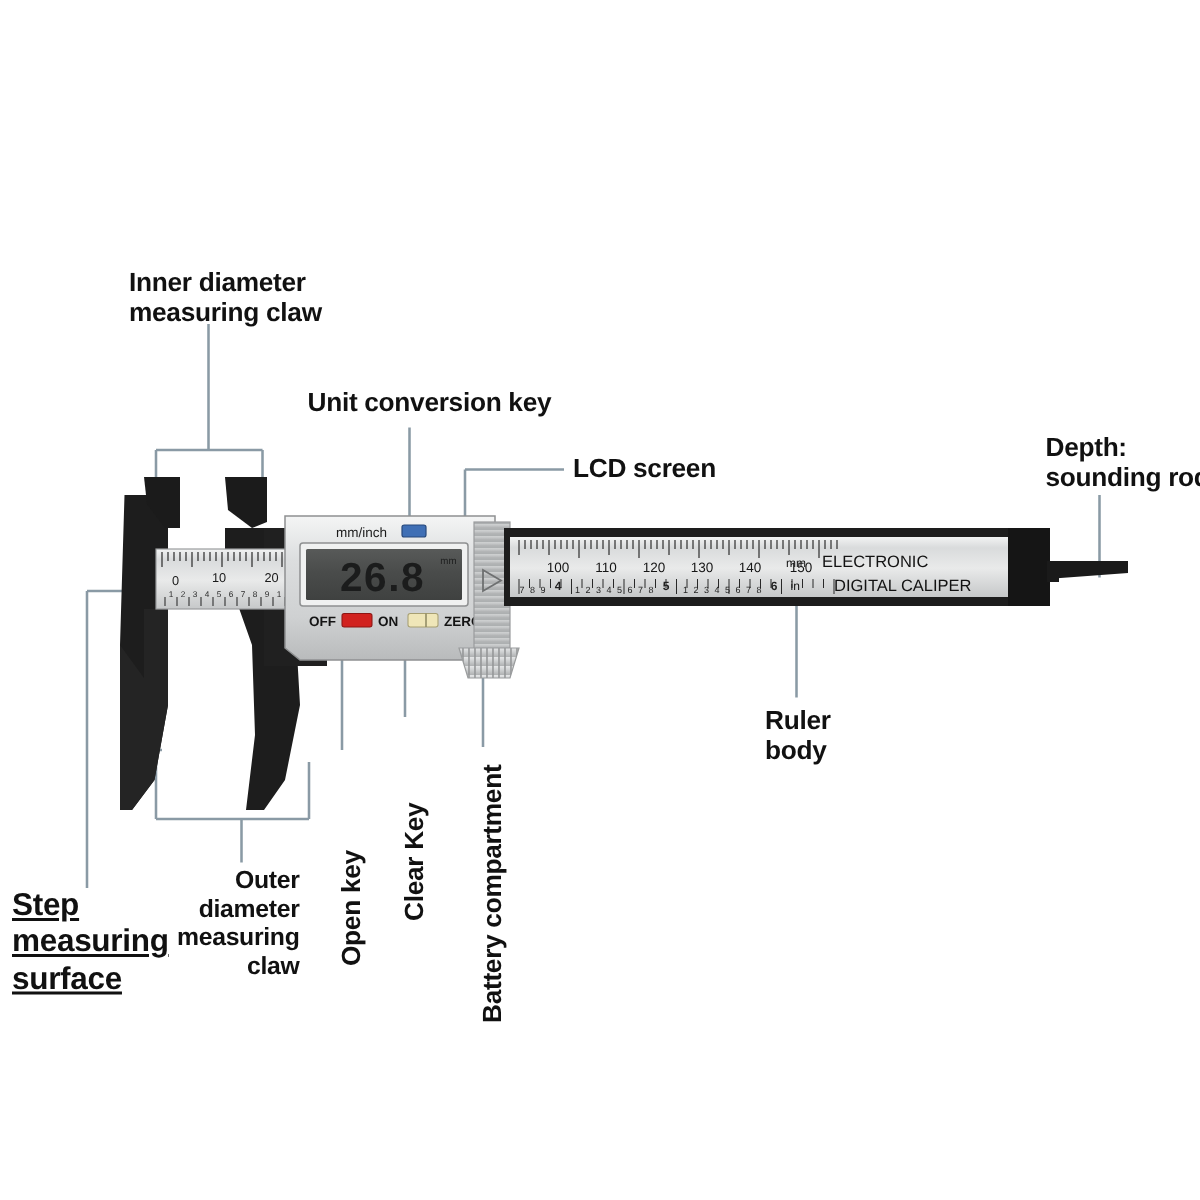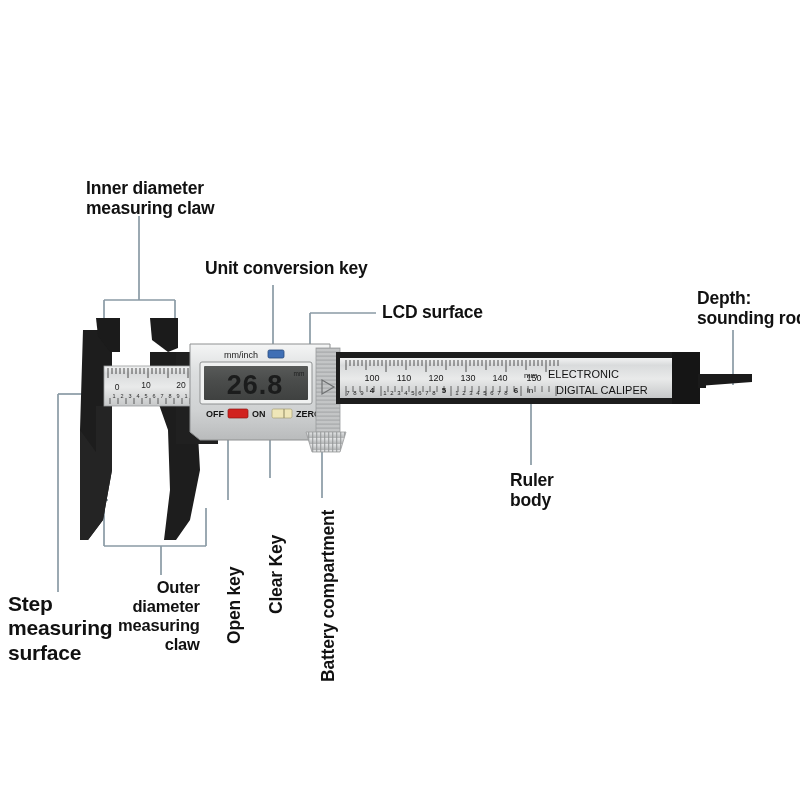--- a/index.html
+++ b/index.html
@@ -22,21 +22,21 @@
   }
   .lbl {
     position: absolute;
     color: #111111;
     font-weight: bold;
     line-height: 1.16;
     white-space: pre;
     letter-spacing: -0.2px;
   }
   .lbl.sz-md { font-size: 17.5px; }
-  .lbl.sz-lg { font-size: 21px; }
+  .lbl.sz-lg { font-size: 21px; text-decoration: underline; }
   .lbl.sz-sm { font-size: 16.5px; }
   .rot {
     position: absolute;
     transform-origin: 0 0;
     transform: rotate(-90deg);
     color: #111111;
     font-weight: bold;
     font-size: 17.5px;
     white-space: pre;
     letter-spacing: -0.2px;
@@ -279,21 +279,21 @@
       </g>
 
     </g>
   </svg>
 
   <div class="lbl sz-md" style="left:205px; top:258px;">Unit conversion key</div>
 
   <div class="lbl sz-md" style="left:86px; top:178px;">Inner diameter
 measuring claw</div>
 
-  <div class="lbl sz-md" style="left:382px; top:302px;">LCD surface</div>
+  <div class="lbl sz-md" style="left:382px; top:302px;">LCD screen</div>
 
   <div class="lbl sz-md" style="left:697px; top:288px;">Depth:
 sounding rod</div>
 
   <div class="lbl sz-md" style="left:510px; top:470px;">Ruler
 body</div>
 
   <div class="lbl sz-sm" style="left:118px; top:578px; text-align:right;">Outer
 diameter
 measuring

